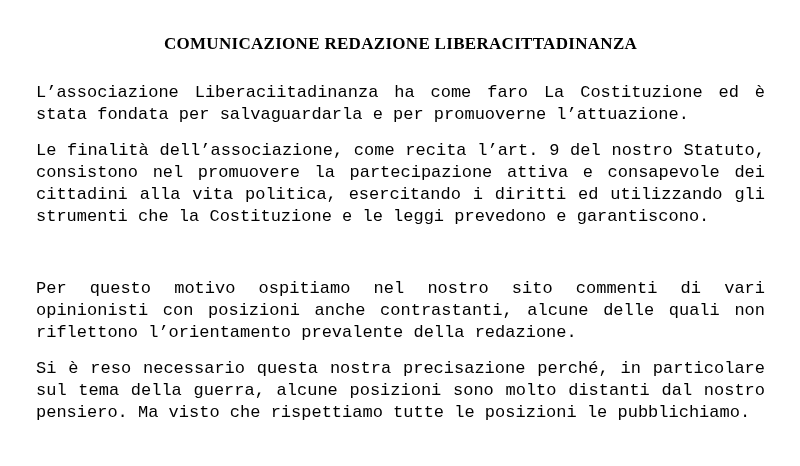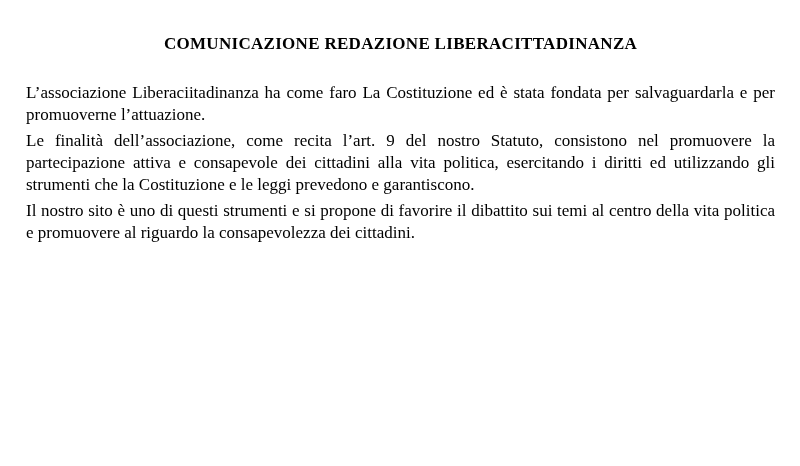--- a/index.html
+++ b/index.html
@@ -24,35 +24,37 @@
     .doc-title {
       font-size: 17px;
       line-height: 20px;
       font-weight: 700;
       text-align: center;
       letter-spacing: 0.3px;
       margin: 0 0 28px 0;
       font-family: inherit;
     }
     .sentence {
-      margin: 4px;
+      margin: 14px;
       font-size: 17px;
       line-height: 22px;
       text-align: justify;
       text-justify: inter-word;
+      font-family: Liberation Mono, monospace;
     }
     .blank-line {
       height: 22px;
     }
   </style>
 </head>
 <body>
 
 <div class="page">
   <h1 class="doc-title">COMUNICAZIONE REDAZIONE LIBERACITTADINANZA</h1>
   <div class="doc-body" id="doc-body">
       <p class="sentence">L’associazione Liberaciitadinanza ha come faro La Costituzione ed è stata fondata per salvaguardarla e per promuoverne l’attuazione.</p>
       <p class="sentence">Le finalità dell’associazione, come recita l’art. 9 del nostro Statuto, consistono nel promuovere la partecipazione attiva e consapevole dei cittadini alla vita politica, esercitando i diritti ed utilizzando gli strumenti che la Costituzione e le leggi prevedono e garantiscono.</p>
-      <p class="sentence">Il nostro sito è uno di questi strumenti e si propone di favorire il dibattito sui temi al centro della  vita politica e promuovere al riguardo la consapevolezza dei cittadini.</p>
       <div class="blank-line"></div>
+      <p class="sentence">Per questo motivo ospitiamo nel nostro sito commenti di vari opinionisti con posizioni anche contrastanti, alcune delle quali  non riflettono l’orientamento prevalente della redazione.</p>
+      <p class="sentence">Si è reso necessario questa nostra precisazione perché, in particolare sul tema della guerra, alcune posizioni sono  molto distanti dal nostro pensiero. Ma visto che rispettiamo tutte le posizioni le pubblichiamo.</p>
       <div class="blank-line"></div>
     </div>
 </div>
 
 </body></html>

